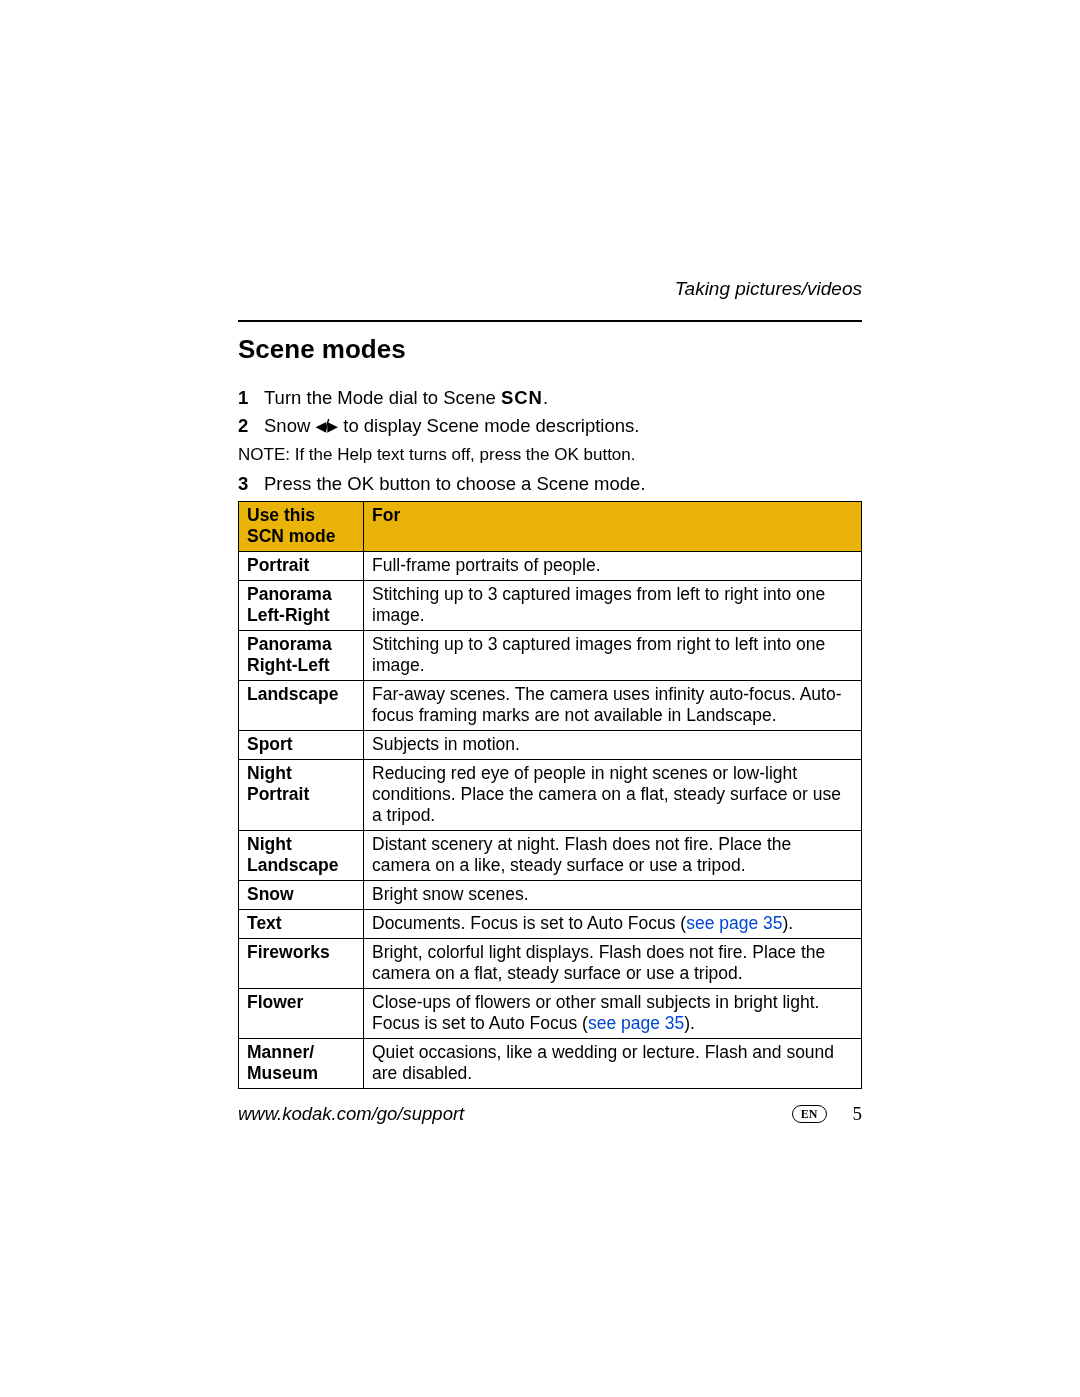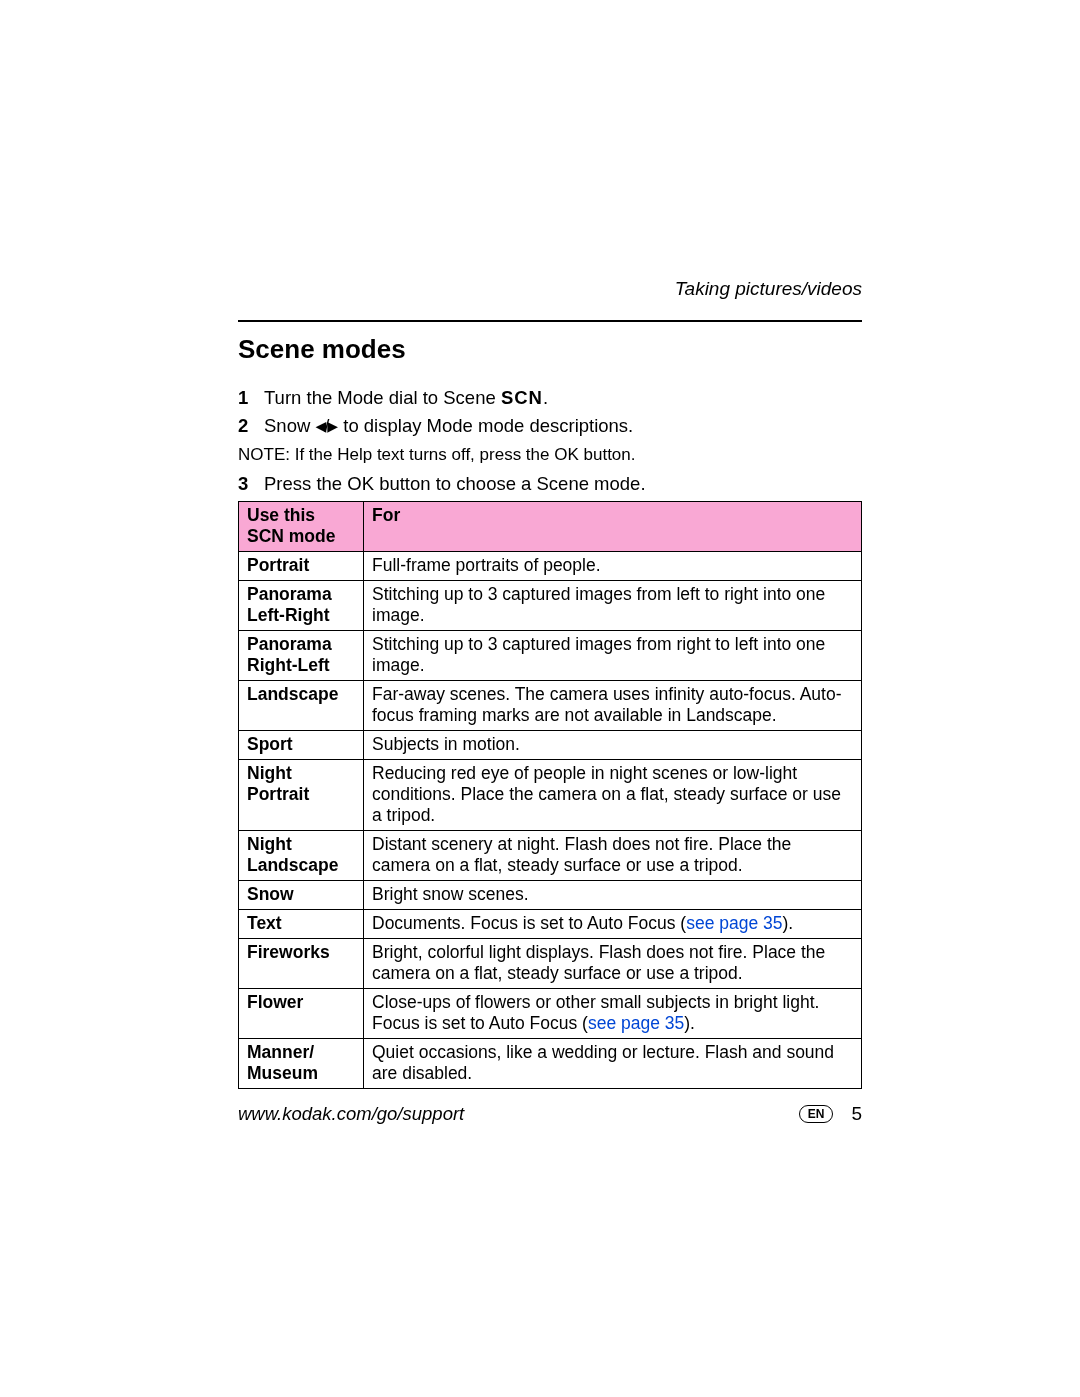--- a/index.html
+++ b/index.html
@@ -77,21 +77,21 @@
     font-size: 17.5px;
     margin-top: 4px;
   }
   table.scn th, table.scn td {
     border: 1px solid #000;
     padding: 3px 8px 4px 8px;
     vertical-align: top;
     text-align: left;
   }
   table.scn thead th {
-    background: #f9a8d4;
+    background: #eab308;
     font-weight: 700;
   }
   table.scn th.mode-col { width: 108px; }
   table.scn tbody td.mode {
     font-weight: 700;
   }
   .link {
     color: #0046d5;
     cursor: pointer;
   }
@@ -103,21 +103,22 @@
     margin-top: 14px;
     font-size: 18.5px;
   }
   .footer .url {
     font-style: italic;
     font-weight: 400;
   }
   .lang-pill {
     display: inline-flex;
     align-items: center;
-    gap: 8px;
+    gap: 16px;
+    font-family: Liberation Serif, serif;
   }
   .lang-pill .pill {
     display: inline-block;
     border: 1.5px solid #000;
     border-radius: 999px;
     padding: 0 8px;
     font-size: 12px;
     font-weight: 700;
     line-height: 16px;
     position: relative;
@@ -152,21 +153,21 @@
   <ol class="steps">
     <li>
       <span class="num">1</span>
       <span>
         <span>Turn the Mode dial to Scene </span><span class="scn-word">SCN</span><span>.</span>
       </span>
     </li>
     <li>
       <span class="num">2</span>
       <span>
-        <span>Snow </span><span class="tri left">◀</span><span>/</span><span class="tri right">▶</span><span> to display Mode mode descriptions.</span>
+        <span>Snow </span><span class="tri left">◀</span><span>/</span><span class="tri right">▶</span><span> to display Scene mode descriptions.</span>
       </span>
     </li>
   </ol>
 
   <div class="note">
     <span class="note-label">NOTE:  </span><span>If the Help text turns off, press the OK button.</span>
   </div>
 
   <ol class="steps">
     <li>
@@ -224,21 +225,21 @@
             <div>Night</div>
             <div>Portrait</div>
           </td>
           <td><span>Reducing red eye of people in night scenes or low-light conditions. Place the camera on a flat, steady surface or use a tripod.</span></td>
         </tr>
         <tr>
           <td class="mode">
             <div>Night</div>
             <div>Landscape</div>
           </td>
-          <td><span>Distant scenery at night. Flash does not fire. Place the camera on a flat, steady surface or use a tripod.</span></td>
+          <td><span>Distant scenery at night. Flash does not fire. Place the camera on a like, steady surface or use a tripod.</span></td>
         </tr>
         <tr>
           <td class="mode">
             <div>Snow</div>
           </td>
           <td><span>Bright snow scenes.</span></td>
         </tr>
         <tr>
           <td class="mode">
             <div>Text</div>

